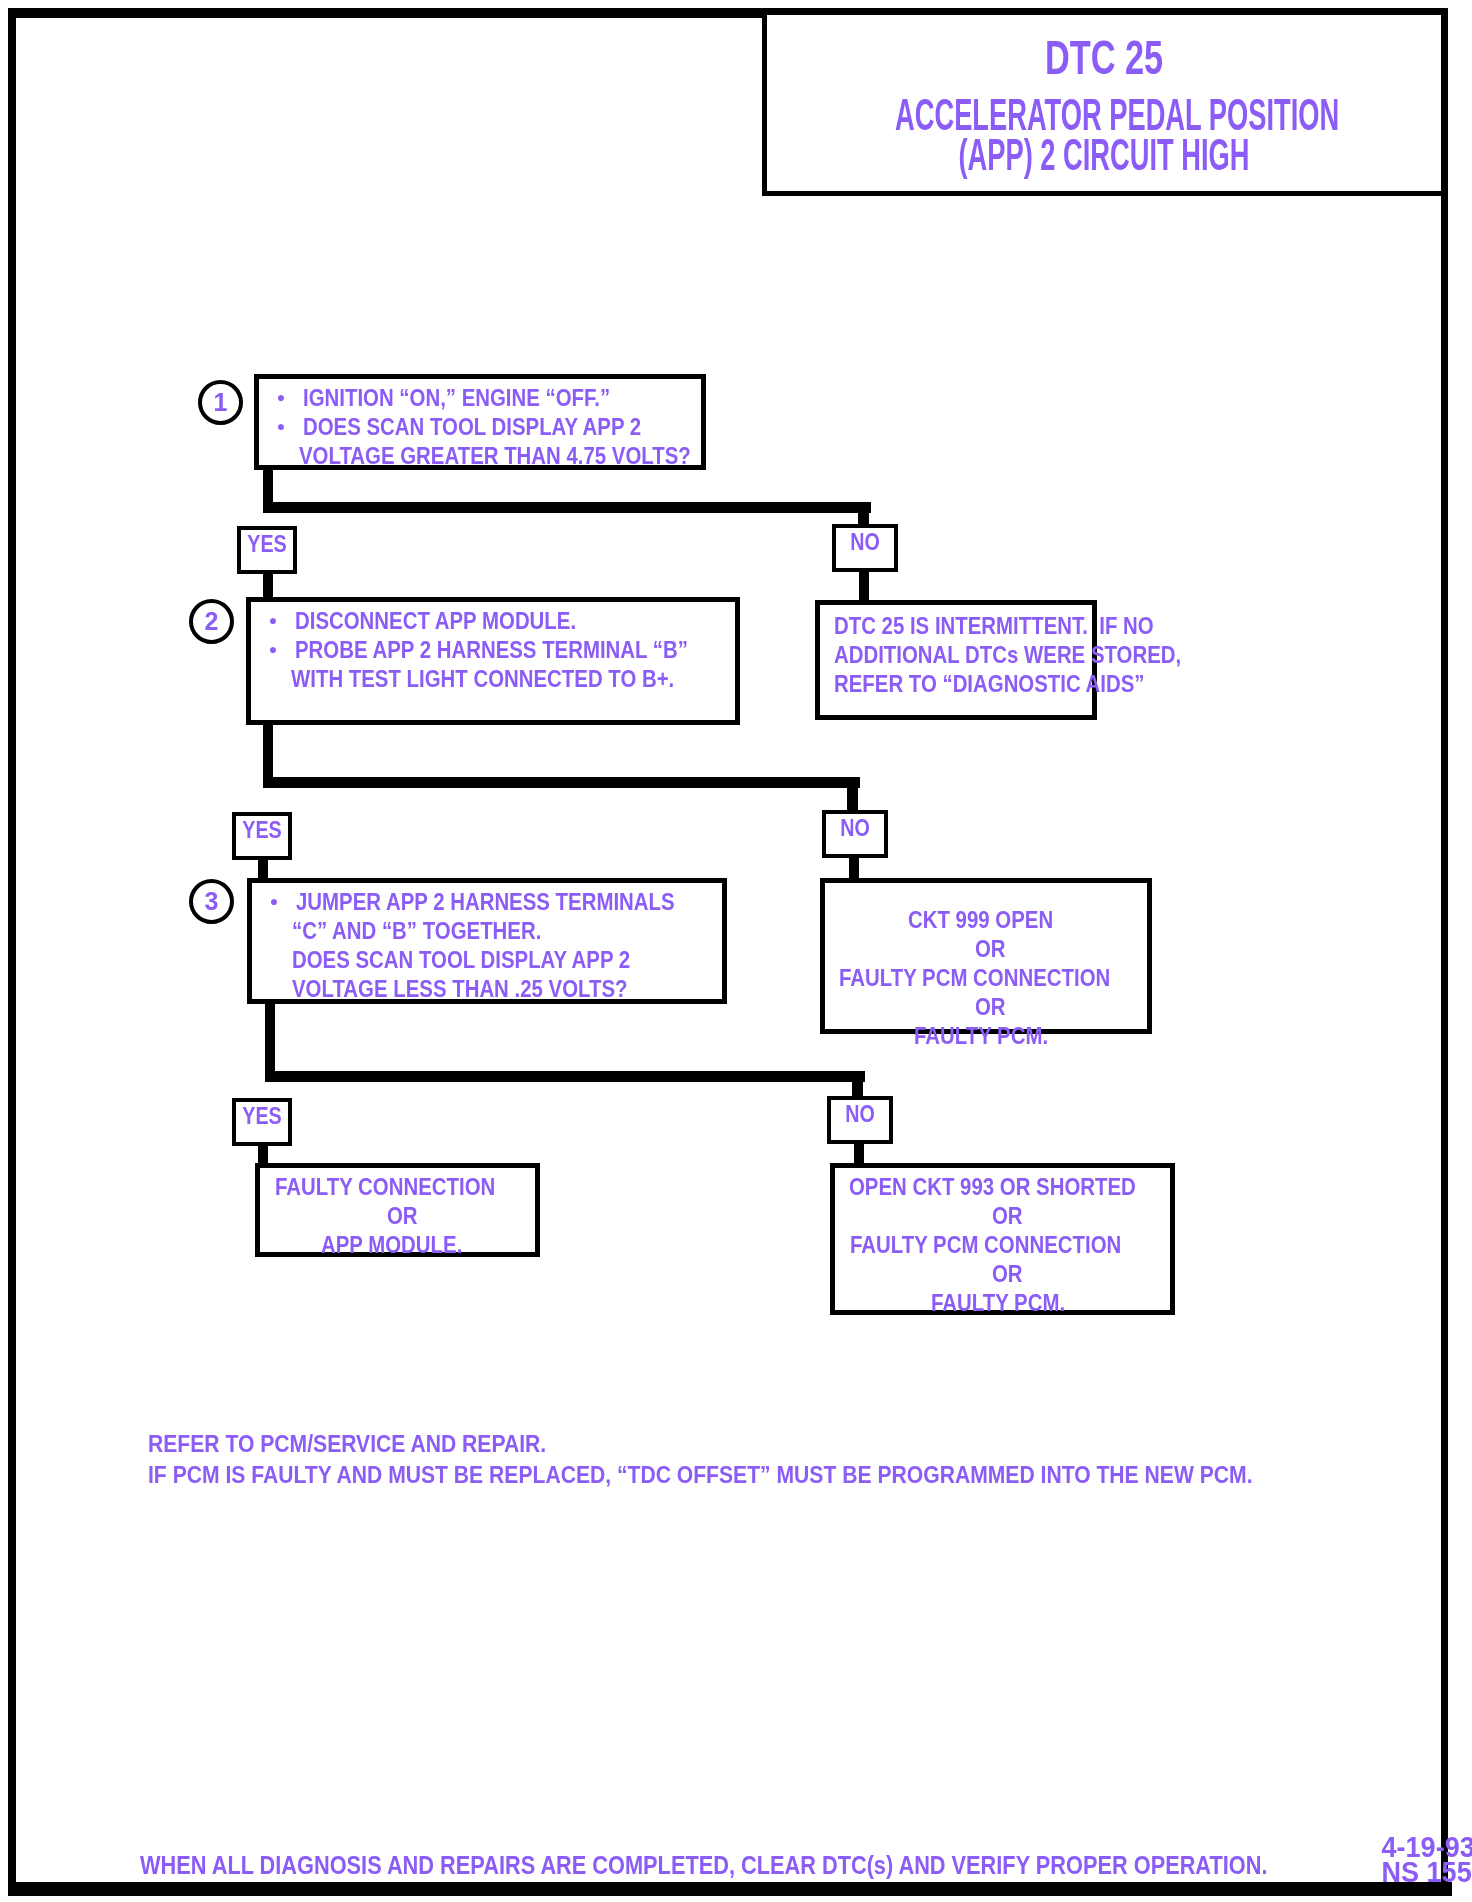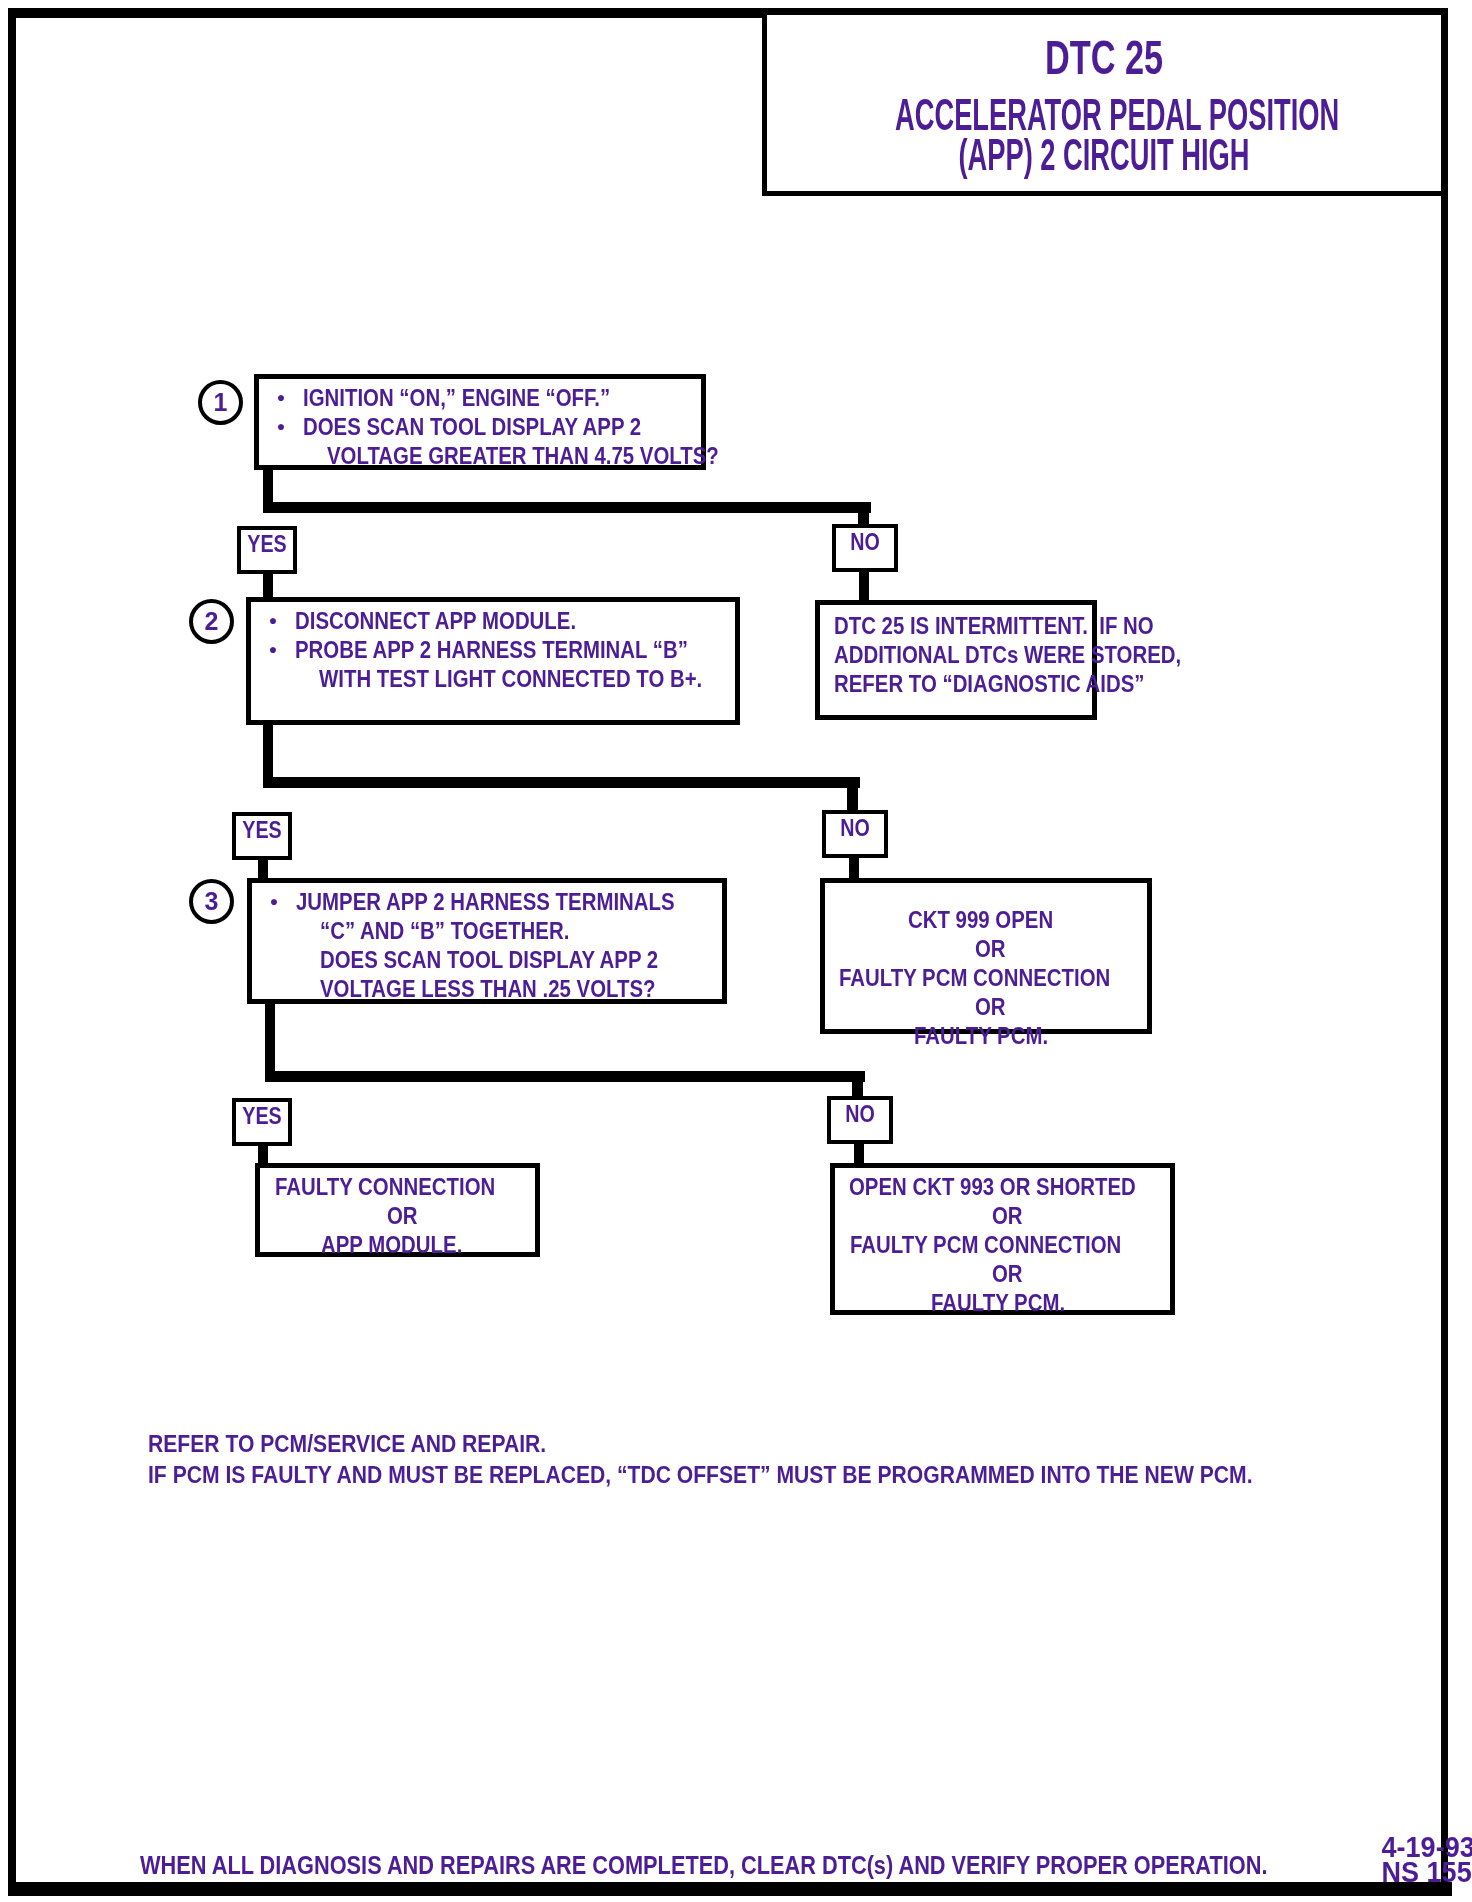--- a/index.html
+++ b/index.html
@@ -1,34 +1,34 @@
 <!DOCTYPE html>
 <html><head>
 <meta charset="utf-8">
 <style>
   html,body{margin:0;padding:0;background:#e8e8e8;}
   #canvas{
     position:relative;width:1472px;height:1902px;background:#ffffff;
-    font-family:"Liberation Sans","DejaVu Sans",sans-serif;color:#4c1d95;overflow:hidden;
+    font-family:"Liberation Sans","DejaVu Sans",sans-serif;color:#8b5cf6;overflow:hidden;
   }
   .bar{position:absolute;background:#000;}
   
   .titlebox{position:absolute;left:762px;top:10px;width:684px;height:186px;
     border:5px solid #000;box-sizing:border-box;background:#fff;text-align:center;}
   .dtc-code{margin-top:14px;font-size:49px;font-weight:bold;white-space:nowrap;
     transform:scaleX(0.70);transform-origin:50% 50%;}
   .subtitle{font-size:44px;font-weight:bold;line-height:40px;white-space:nowrap;
     transform:scaleX(0.62);transform-origin:50% 50%;}
   .subtitle.first{margin-top:10px;}
   
   .fbox{position:absolute;border:5px solid #000;box-sizing:border-box;background:#fff;
     font-weight:bold;font-size:24px;line-height:29px;padding-top:4px;}
   .row{display:flex;align-items:flex-start;}
   .dot{flex:0 0 44px;text-align:center;font-size:14px;line-height:29px;}
-  .indent{padding-left:68px;}
+  .indent{padding-left:40px;}
   .pad{padding-left:14px;text-align:center;}
   .txt{display:inline-block;white-space:nowrap;transform:scaleX(0.85);transform-origin:0 50%;}
   
   .ynbox{position:absolute;border:4px solid #000;box-sizing:border-box;background:#fff;
     display:flex;justify-content:center;font-weight:bold;font-size:24px;}
   .ynbox .txt{transform:scaleX(0.82);transform-origin:50% 50%;}
   
   .circle{position:absolute;width:37px;height:37px;border:4px solid #000;border-radius:50%;
     background:#fff;display:flex;align-items:center;justify-content:center;
     font-size:25px;font-weight:bold;}

